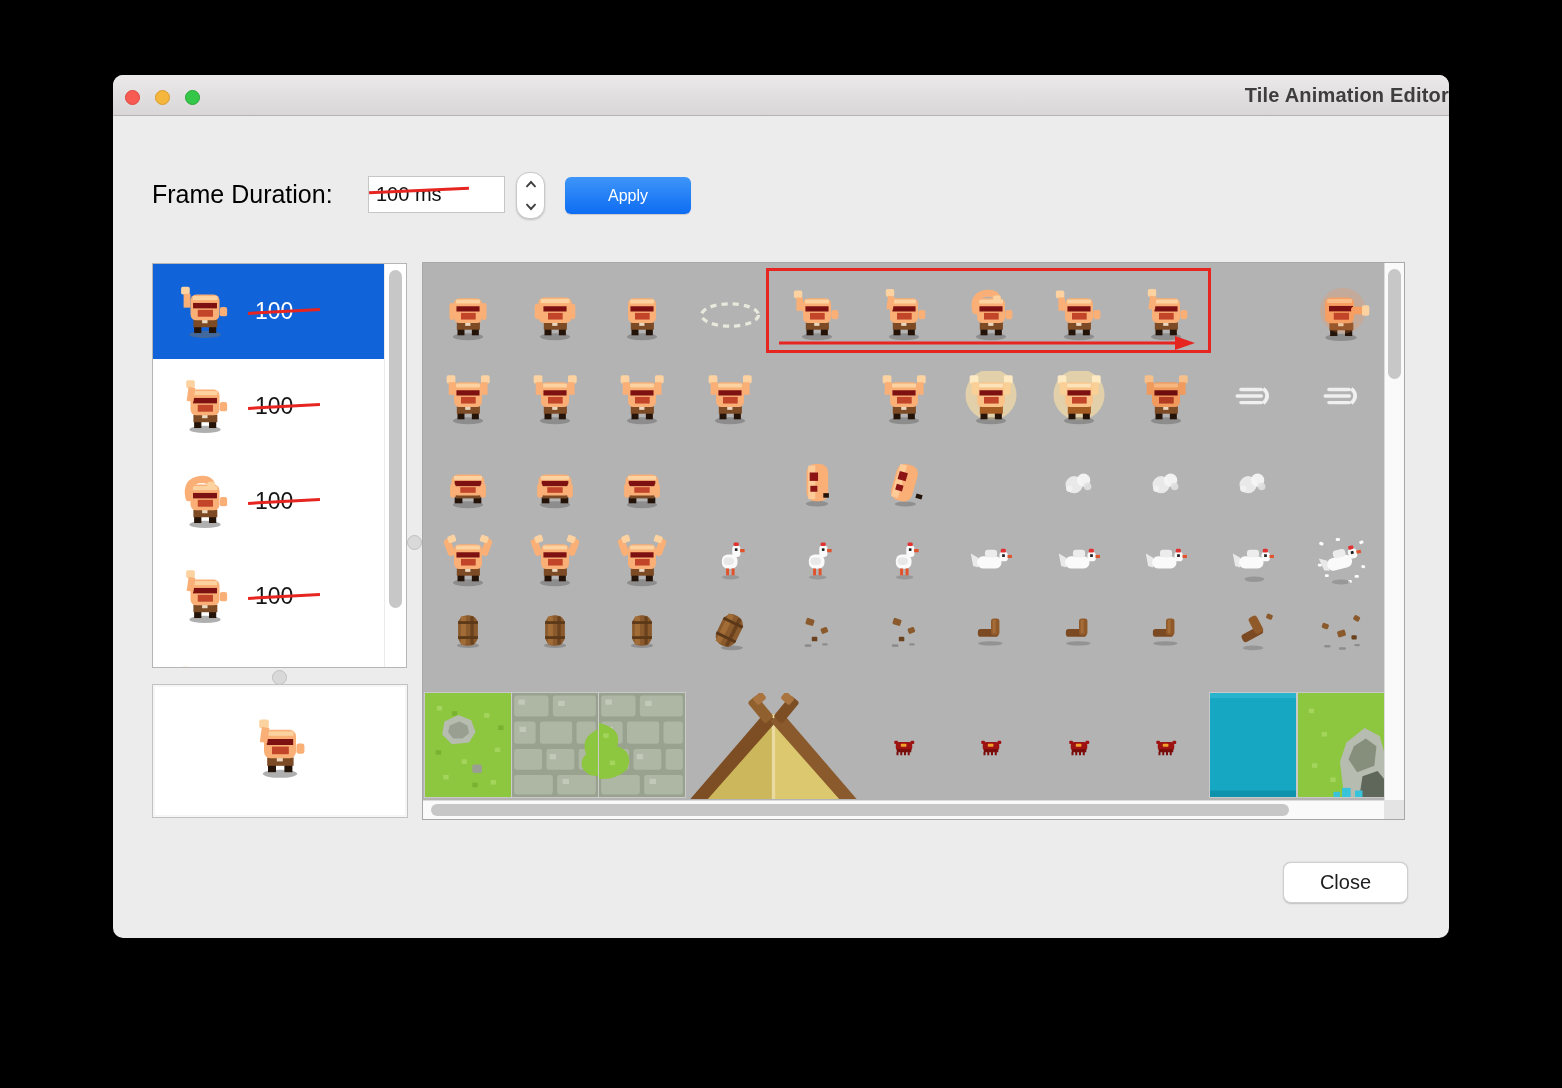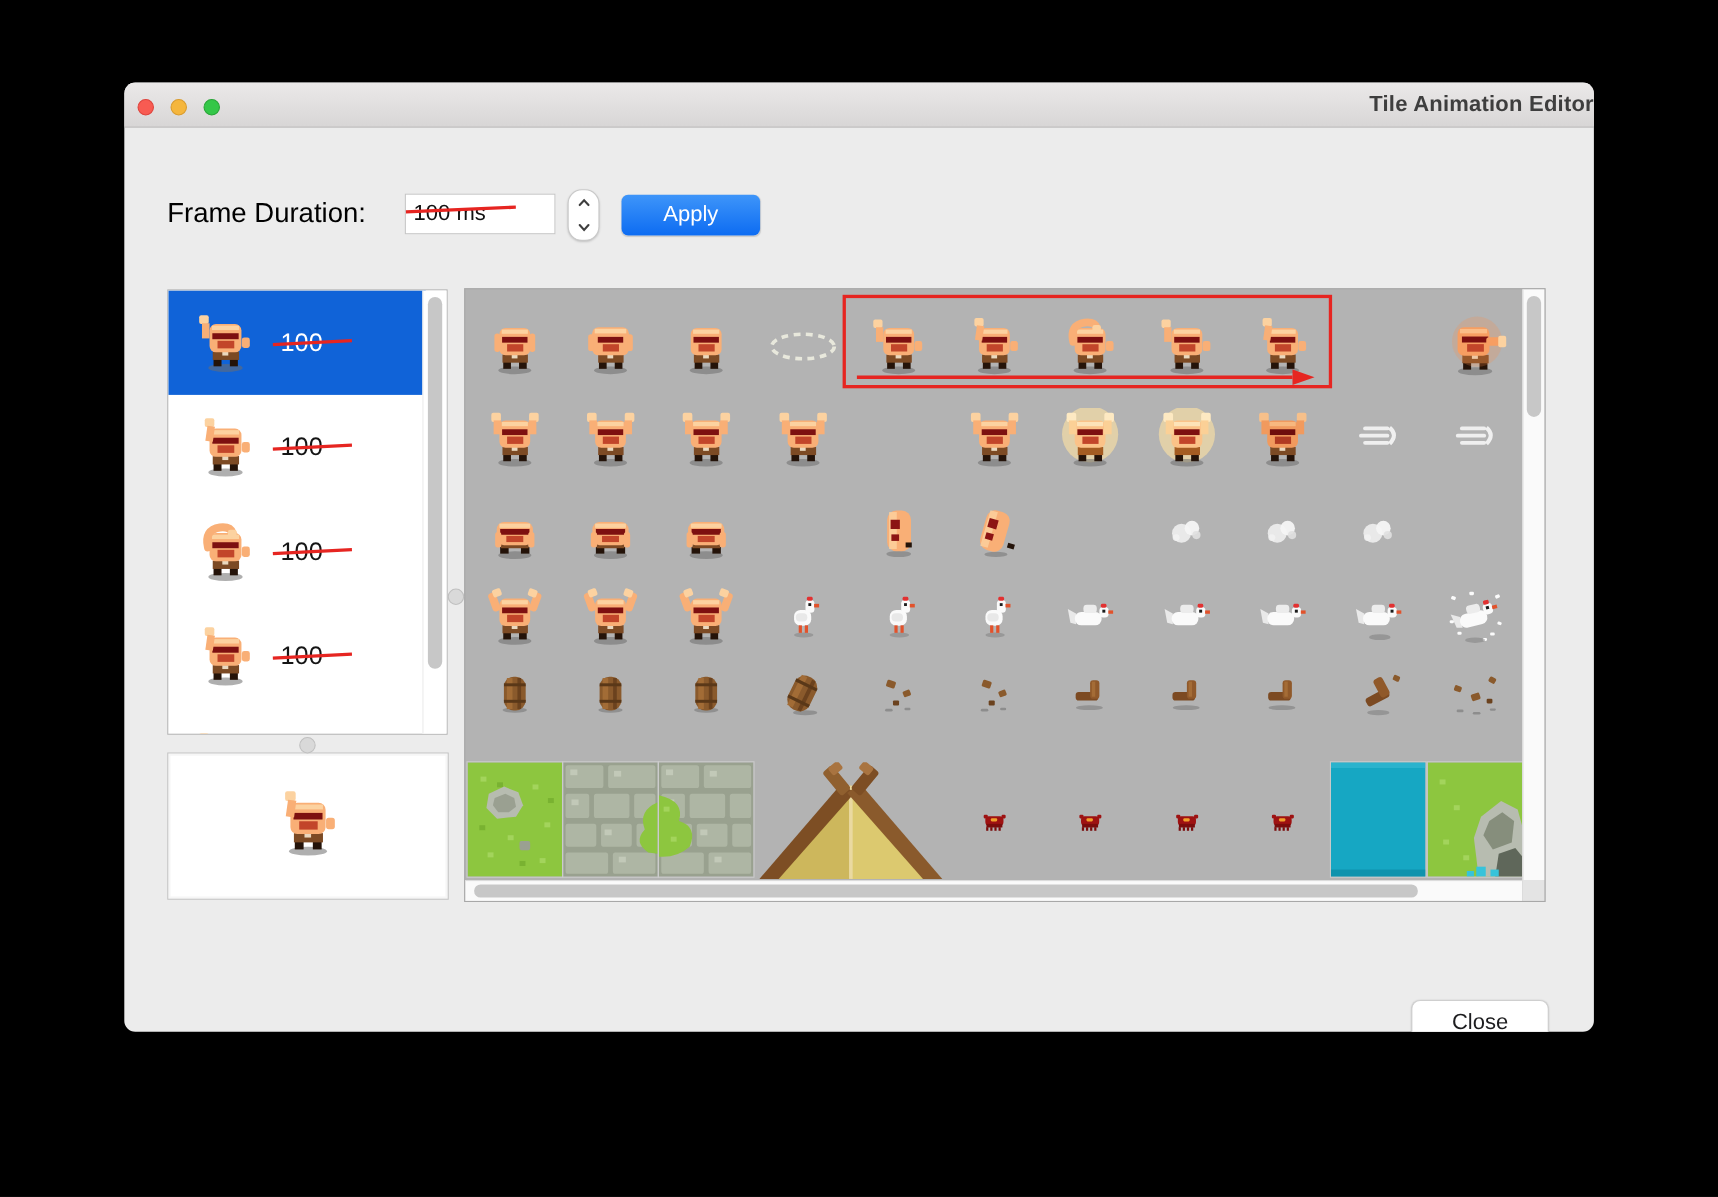--- a/index.html
+++ b/index.html
@@ -19,21 +19,21 @@
   .fd-input{position:absolute;left:255px;top:101px;width:137px;height:37px;box-sizing:border-box;
     border:1px solid #c6c6c6;background:#fff;font-size:20px;color:#111;padding:0 0 0 7px;
     font-family:"Liberation Sans",sans-serif;outline:none;}
   .input-strike{position:absolute;left:256px;top:114px;width:100px;height:3.4px;
     background:var(--annotation_red,#e62521);transform:rotate(-2.5deg);z-index:4;}
   .stepper{position:absolute;left:403px;top:97px;width:27px;height:45px;background:#fff;border:1px solid #c9c9c9;
     border-radius:13px;box-shadow:0 1px 2px rgba(0,0,0,.18);display:flex;flex-direction:column;}
   .stepper > div{flex:1;display:flex;align-items:center;justify-content:center;cursor:default;}
   .btn-apply{position:absolute;left:452px;top:102px;width:126px;height:37px;border:none;border-radius:6px;
     background:linear-gradient(var(--accent_blue_light,#3e95f9),var(--accent_blue_dark,#0d6cf2));
-    color:#fff;font-size:20px;font-family:"Liberation Sans",sans-serif;box-shadow:0 1px 1px rgba(0,0,0,.15);}
+    color:#fff;font-size:16px;font-family:"Liberation Sans",sans-serif;box-shadow:0 1px 1px rgba(0,0,0,.15);}
   .zoom-combo{position:absolute;left:1099px;top:101px;width:186px;height:37px;box-sizing:border-box;
     background:#fff;border:1px solid #c6c6c6;border-radius:3px 6px 6px 3px;display:flex;align-items:center;
     box-shadow:0 1px 1px rgba(0,0,0,.08);}
   .zoom-combo .val{font-size:20px;color:#111;padding-left:10px;flex:1;}
   .zoom-combo .cap{width:33px;height:37px;margin:-1px -1px -1px 0;border-radius:0 6px 6px 0;
     background:linear-gradient(var(--accent_blue_light,#3e95f9),var(--accent_blue_dark,#0d6cf2));
     display:flex;align-items:center;justify-content:center;}
   
   .frame-list{position:absolute;left:39px;top:188px;width:255px;height:405px;box-sizing:border-box;
     background:#fff;border:1px solid #b5b5b5;overflow:hidden;}
@@ -65,21 +65,21 @@
   .ts-vscroll{position:absolute;right:0;top:0;bottom:19px;width:20px;background:#fafafa;border-left:1px solid #dcdcdc;box-sizing:border-box;}
   .ts-vscroll .thumb{position:absolute;left:3px;top:6px;width:13px;height:110px;border-radius:6.5px;background:var(--scrollbar_thumb,#c9c9c9);}
   .ts-hscroll{position:absolute;left:0;right:20px;bottom:0;height:19px;background:#fafafa;border-top:1px solid #dcdcdc;box-sizing:border-box;}
   .ts-hscroll .thumb{position:absolute;left:8px;top:3px;width:858px;height:12px;border-radius:6px;background:var(--scrollbar_thumb,#c9c9c9);}
   .ts-corner{position:absolute;right:0;bottom:0;width:20px;height:19px;background:#e4e4e4;}
   .anno-box{position:absolute;left:343px;top:5px;width:445px;height:85px;box-sizing:border-box;
     border:3px solid var(--annotation_red,#e62521);z-index:5;}
   .anno-arrow{position:absolute;left:354px;top:70px;z-index:5;}
   
   .btn-close{position:absolute;left:1170px;top:787px;width:125px;height:41px;background:#fff;border:1px solid #cfcfcf;
-    border-radius:8px;font-size:20px;color:#1d1d1f;font-family:"Liberation Sans",sans-serif;box-shadow:0 .5px 1.5px rgba(0,0,0,.18);margin-top:47px;}
+    border-radius:8px;font-size:20px;color:#1d1d1f;font-family:"Liberation Sans",sans-serif;box-shadow:0 .5px 1.5px rgba(0,0,0,.18);}
 </style>
 </head>
 <body>
 
 <div class="window">
 
   <div class="titlebar">
     <span class="tl red"></span>
     <span class="tl yellow"></span>
     <span class="tl green"></span>

